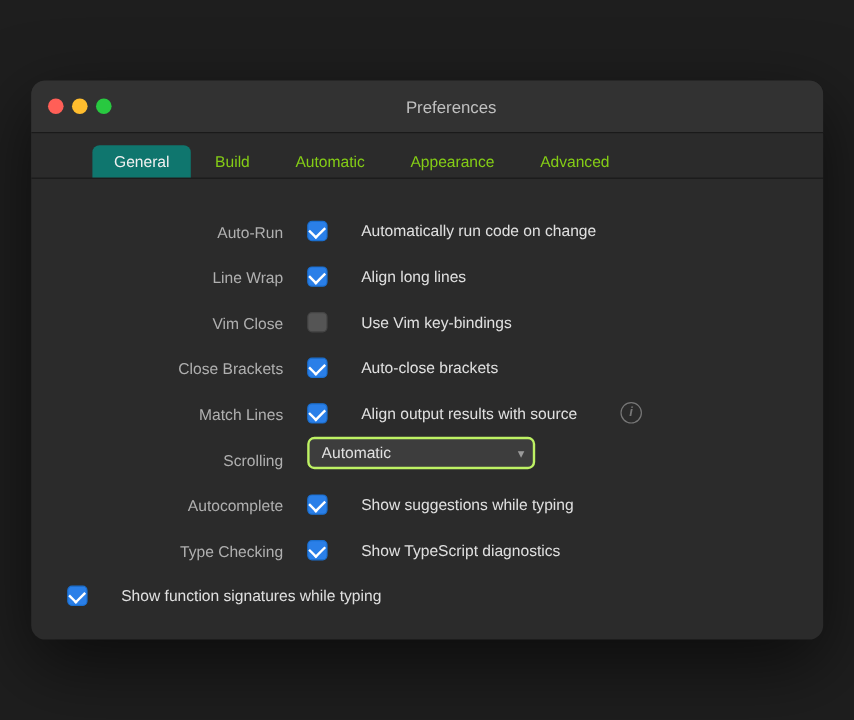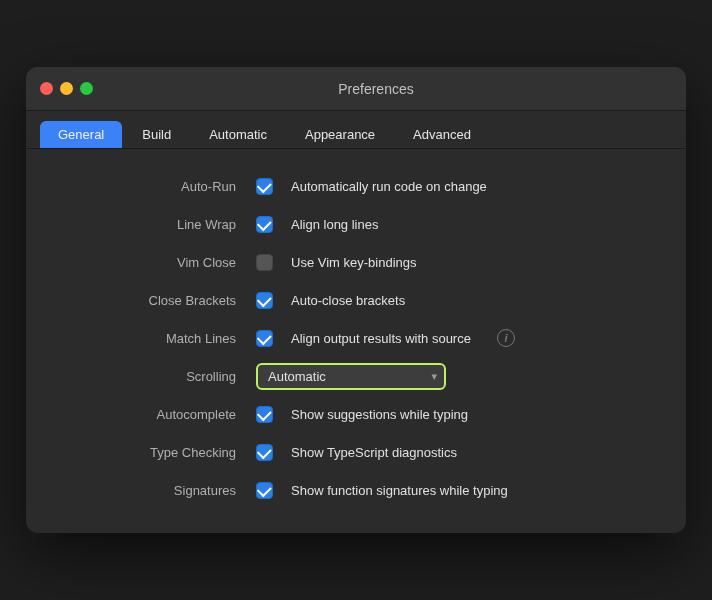--- a/index.html
+++ b/index.html
@@ -54,50 +54,51 @@
       display: flex;
       padding: 10px 14px 0;
       gap: 2px;
       border-bottom: 1px solid #1a1a1a;
     }
     .tab {
       padding: 6px 18px;
       border-radius: 6px 6px 0 0;
       font-size: 13px;
       cursor: pointer;
-      color: #e5e5e5;
+      color: #84cc16;
       background: transparent;
       border: none;
       outline: none;
     }
     .tab.active {
-      background: #3b82f6;
+      background: #0f766e;
       color: #f0f0f0;
+      margin-left: 37px;
     }
     .content {
       padding: 18px 30px 24px;
     }
     .row {
       display: flex;
-      align-items: center;
+      align-items: flex-end;
       min-height: 38px;
       padding: 4px 0;
     }
     .label {
       width: 200px;
       text-align: right;
       padding-right: 20px;
       font-size: 13px;
       color: #b0b0b0;
       flex-shrink: 0;
     }
     .control {
       display: flex;
       align-items: center;
-      gap: 18px;
+      gap: 28px;
       flex: 1;
     }
     .checkbox {
       width: 17px;
       height: 17px;
       border-radius: 4px;
       flex-shrink: 0;
       display: flex;
       align-items: center;
       justify-content: center;
@@ -240,20 +241,19 @@
         </div>
       </div>
       <div class="row">
         <div class="label">Type Checking</div>
         <div class="control">
           <div class="checkbox checked"></div>
           <span class="control-text">Show TypeScript diagnostics</span>
         </div>
       </div>
       <div class="row">
-        <div class="label">Signatures</div>
         <div class="control">
           <div class="checkbox checked"></div>
           <span class="control-text">Show function signatures while typing</span>
         </div>
       </div>
     </div>
 </div>
 
 </body></html>

